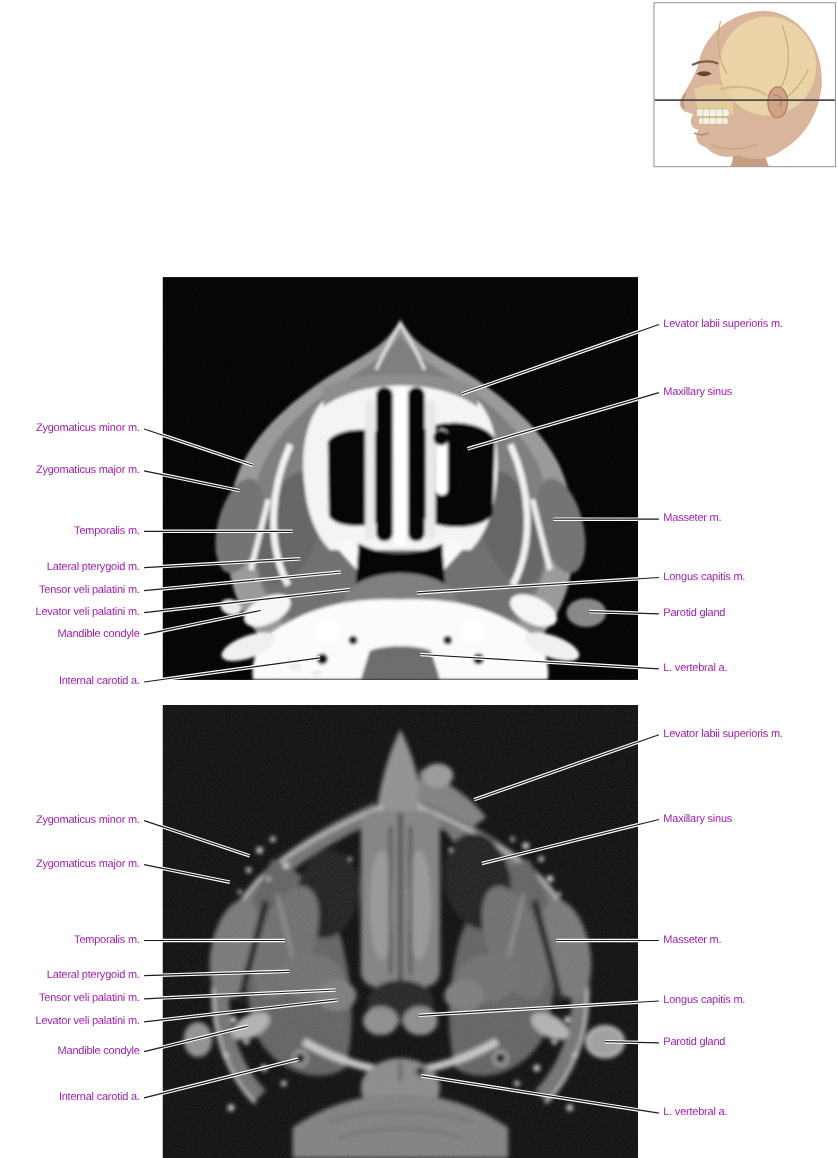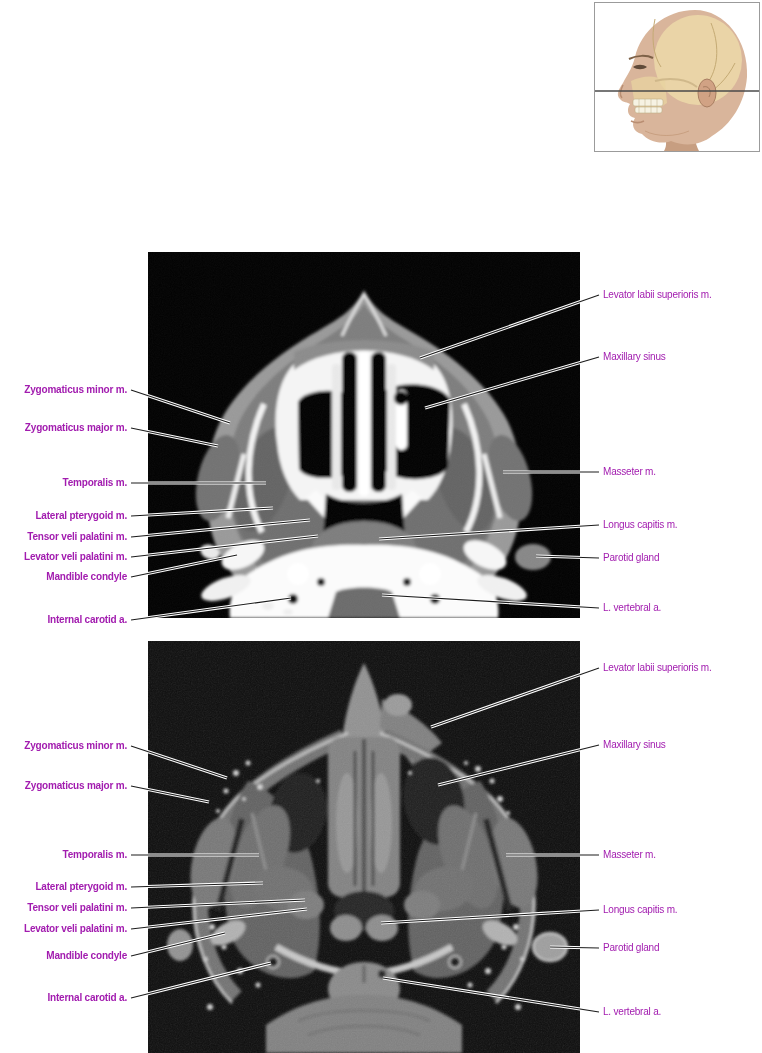--- a/index.html
+++ b/index.html
@@ -14,21 +14,21 @@
   .inset svg{display:block;}
   .panel{position:absolute;left:148px;background:#000;}
   .panel-ct{top:252px;width:432px;height:366px;}
   .panel-mri{top:641px;width:432px;height:412px;}
   .panel svg{display:block;}
   #leaders{position:absolute;left:0;top:0;width:762px;height:1053px;pointer-events:none;}
   .label{
     position:absolute;font-size:10px;line-height:16px;letter-spacing:-0.2px;
     color:#a21caf;white-space:nowrap;
   }
-  .label.left{right:635px;text-align:left;font-weight:bold;}
+  .label.left{right:635px;text-align:left;}
   .label.right{left:603px;text-align:left;}
 </style>
 </head>
 <body>
 
 <div class="page" id="page">
 
   <div class="inset">
     <svg width="164" height="148" viewBox="0 0 164 148">
       <g>

